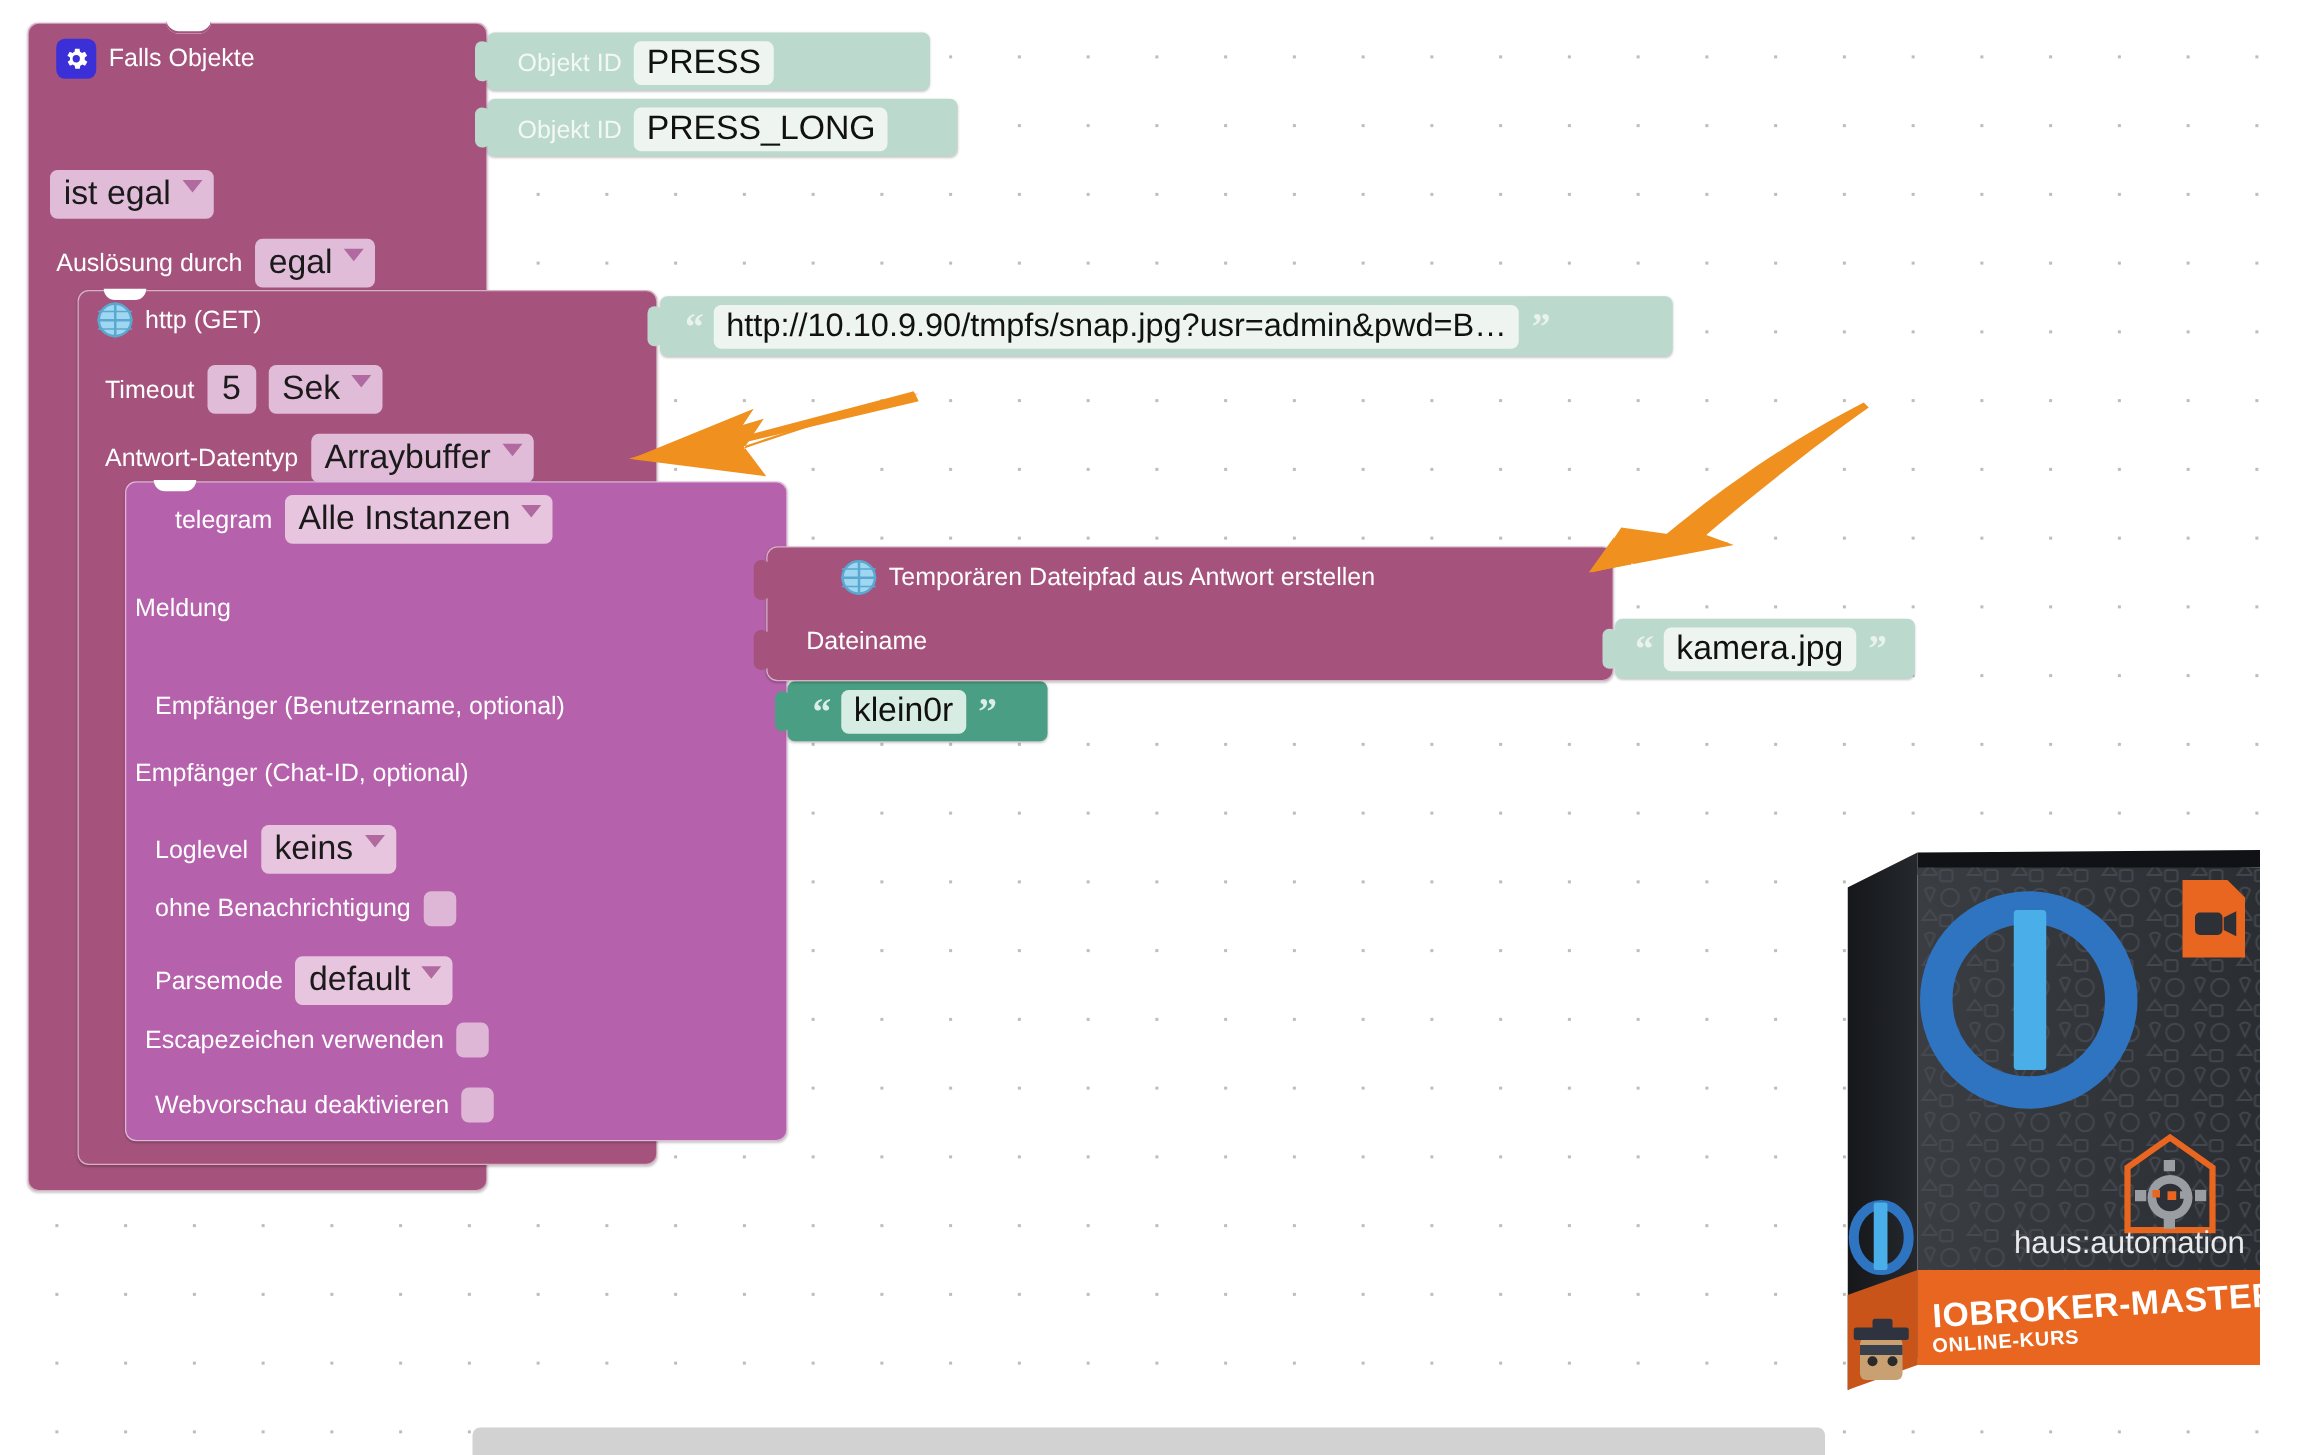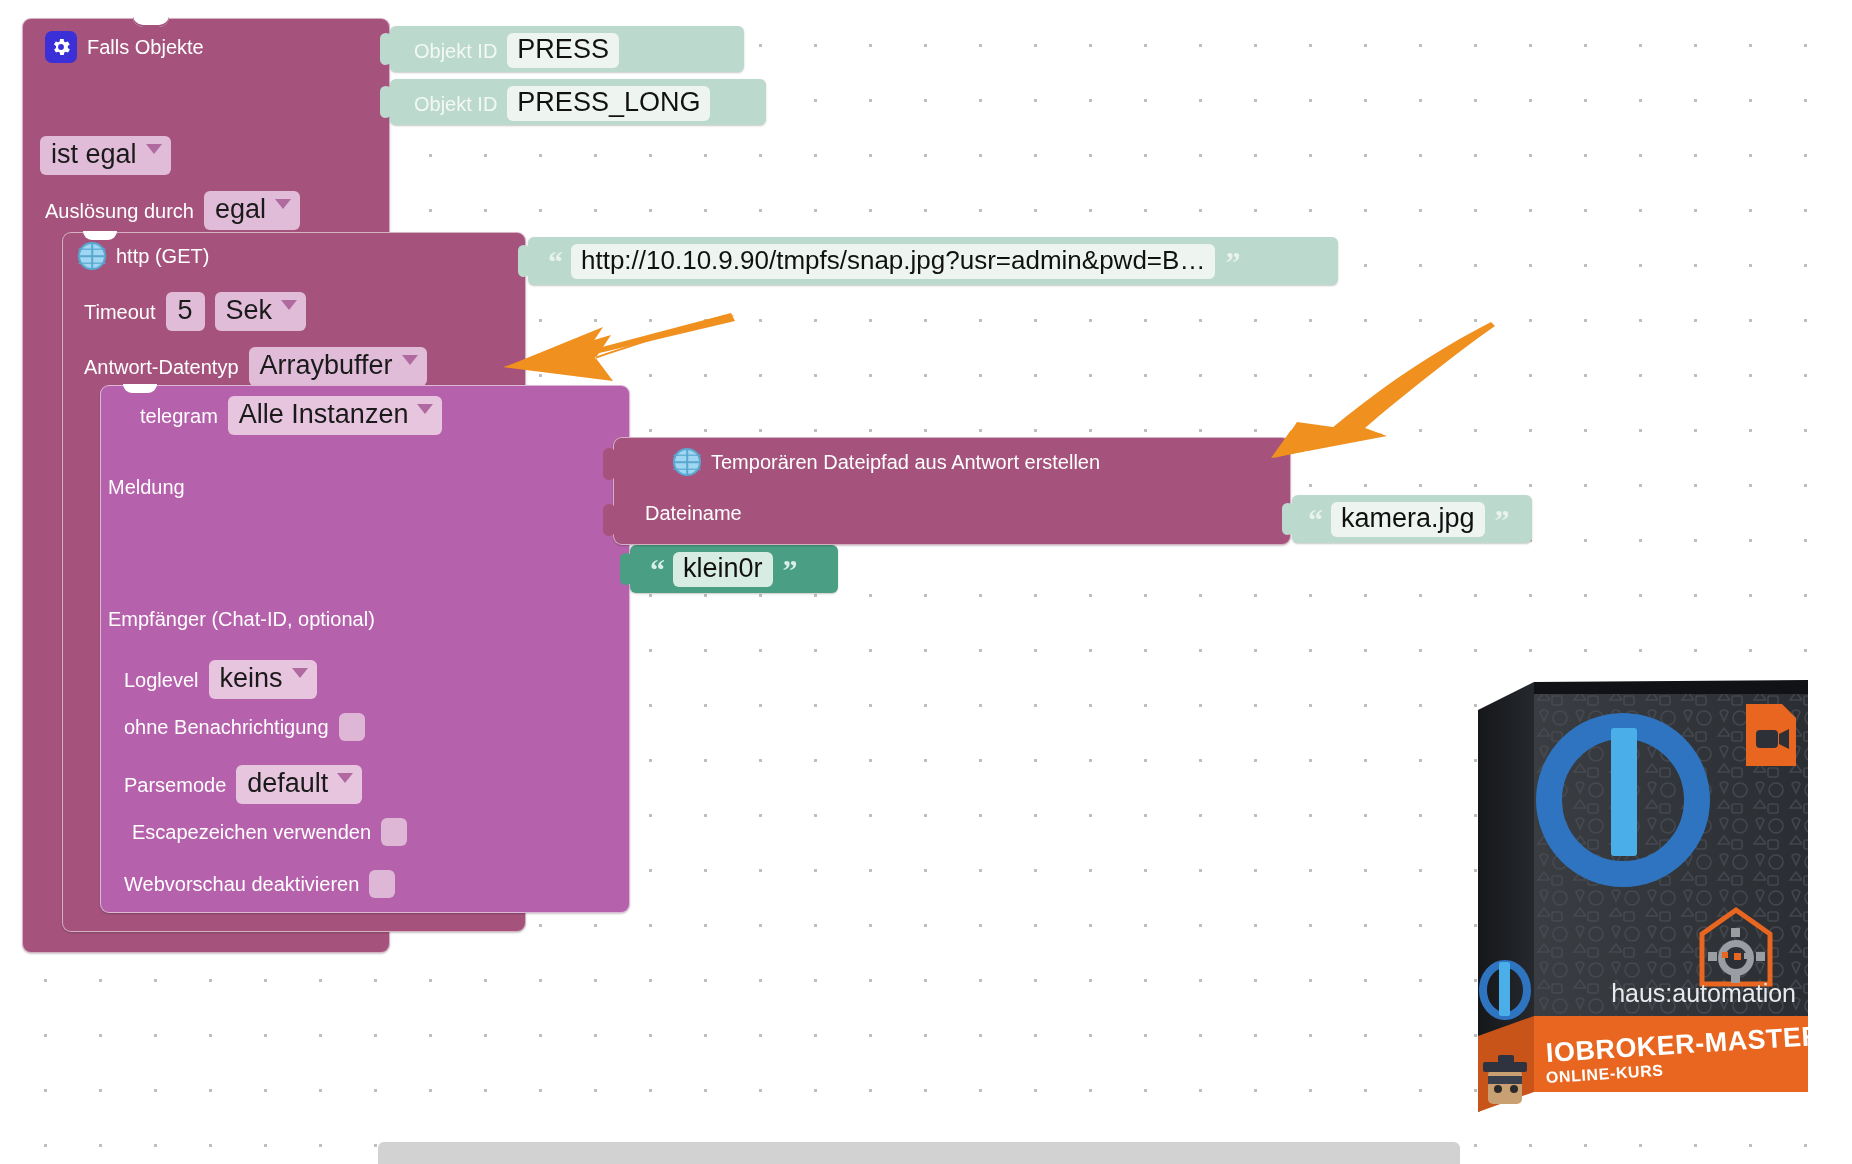--- a/index.html
+++ b/index.html
@@ -206,20 +206,23 @@
     <span class="field light">
       <span>Alle Instanzen</span>
       <i class="caret"></i>
     </span>
   </div>
 
   <div class="row" style="left:108px; top:477px;">
     <span class="lbl">Meldung</span>
   </div>
 
+  <div class="row" style="left:124px; top:555px;">
+    <span class="lbl">Empfänger (Benutzername, optional)</span>
+  </div>
 
   <div class="row" style="left:108px; top:609px;align-items:flex-end;">
     <span class="lbl">Empfänger (Chat-ID, optional)</span>
   </div>
 
   <div class="row" style="left:124px; top:660px;">
     <span class="lbl">Loglevel</span>
     <span class="field light">
       <span>keins</span>
       <i class="caret"></i>
@@ -232,21 +235,21 @@
   </div>
 
   <div class="row" style="left:124px; top:765px;">
     <span class="lbl">Parsemode</span>
     <span class="field light">
       <span>default</span>
       <i class="caret"></i>
     </span>
   </div>
 
-  <div class="row" style="left:132px; top:818px;">
+  <div class="row" style="left:116px; top:818px;">
     <span class="lbl">Escapezeichen verwenden</span>
     <span class="checkbox"></span>
   </div>
 
   <div class="row" style="left:124px; top:870px;">
     <span class="lbl">Webvorschau deaktivieren</span>
     <span class="checkbox"></span>
   </div>
 
   <div class="blk c-text-dk" style="left:630px; top:545px; width:208px; height:48px; border-radius:6px;">

